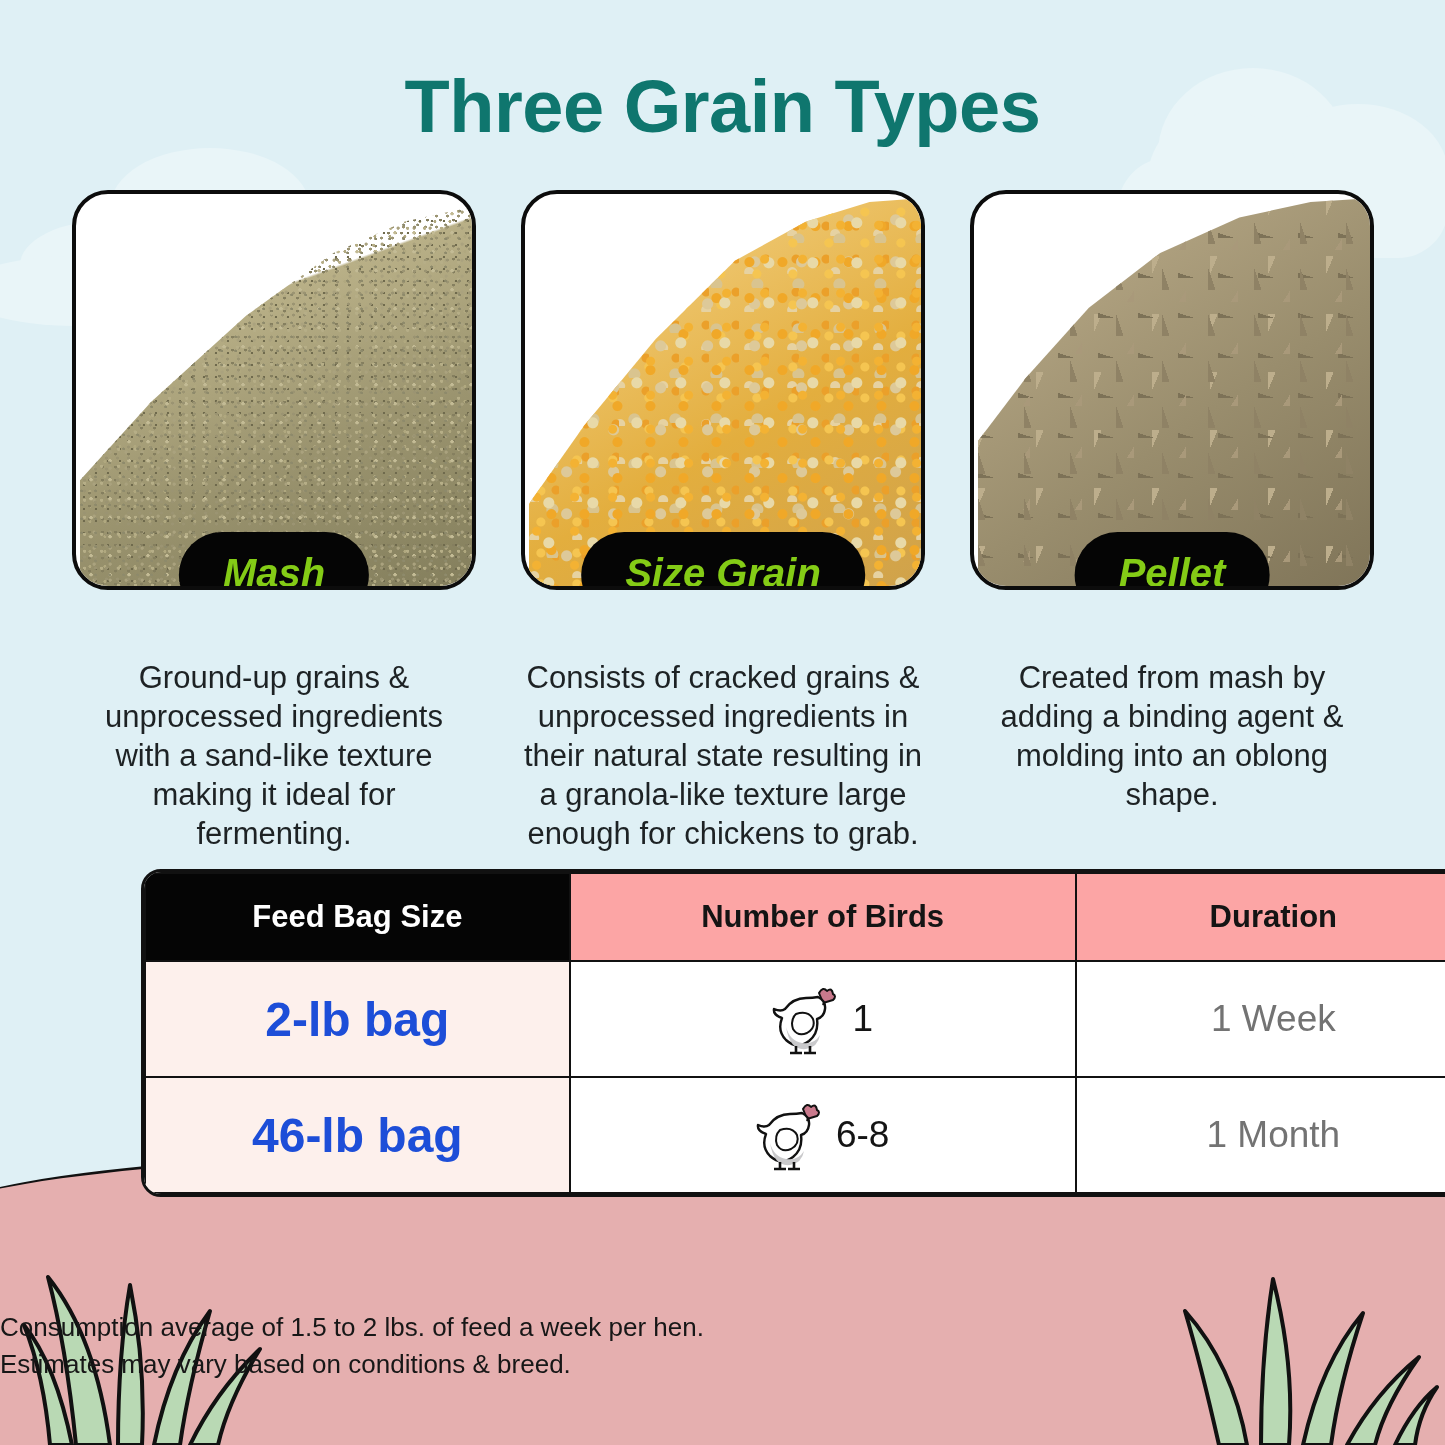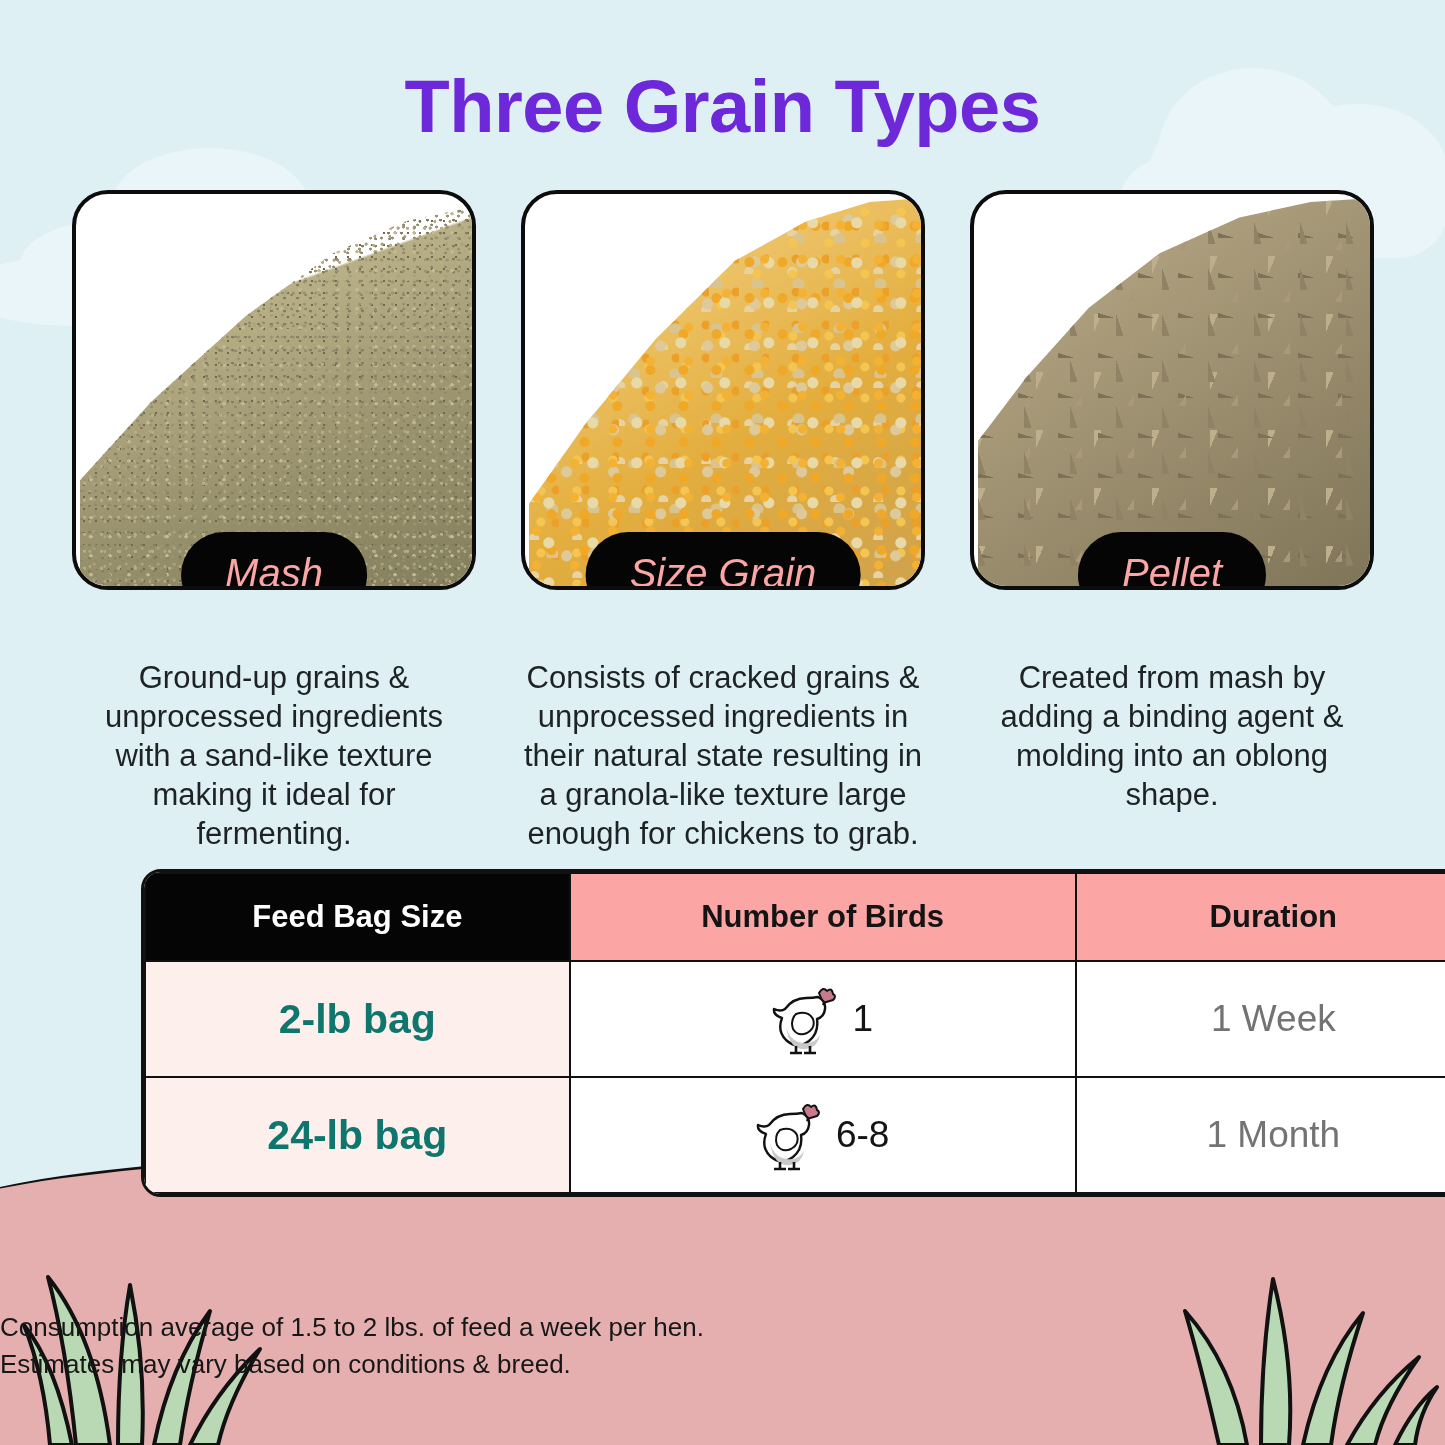--- a/index.html
+++ b/index.html
@@ -40,21 +40,21 @@
   
   .title {
     position: absolute;
     top: 64px;
     left: 0;
     width: 1445px;
     text-align: center;
     font-size: 74px;
     font-weight: 700;
     letter-spacing: -0.5px;
-    color: #6d28d9;
+    color: #0f766e;
     font-family: "Liberation Sans", sans-serif;
   }
 
   
   .cards {
     position: absolute;
     top: 190px;
     left: 72px;
     width: 1302px;
     display: flex;
@@ -124,23 +124,23 @@
     background-size: 46px 46px, 52px 52px, 40px 40px, 58px 58px, 100% 100%;
     clip-path: polygon(100% 0, 100% 100%, 0 100%, 0 62%, 12% 46%, 28% 28%, 46% 14%, 66% 5%, 84% 1%, 100% 0);
   }
 
   .pill {
     position: absolute;
     left: 50%;
     transform: translateX(-50%);
     bottom: -32px;
     background: #050505;
-    color: #fca5a5;
+    color: #84cc16;
     font-style: italic;
-    font-weight: 400;
+    font-weight: 700;
     font-size: 40px;
     line-height: 1;
     padding: 21px 44px 25px;
     border-radius: 48px;
     white-space: nowrap;
     z-index: 5;
   }
 
   .desc {
     margin-top: 68px;
@@ -181,22 +181,22 @@
     font-size: 31px;
     font-weight: 700;
   }
   thead th.hdr-dark {
     background: #050505;
     color: #ffffff;
   }
   tbody td { height: 116px; background: #ffffff; }
   td.bag {
     background: #fdf0ec;
-    color: #0f766e;
-    font-size: 41px;
+    color: #1d4ed8;
+    font-size: 48px;
     font-weight: 700;
   }
   td.birds { font-size: 37px; color: #141414; }
   td.dur   { font-size: 37px; color: #737373; }
 
   .birds-inner {
     display: flex;
     align-items: center;
     justify-content: center;
     gap: 14px;
@@ -336,21 +336,21 @@
                 <path d="M18 70 h12 M32 70 h12" stroke="#111" stroke-width="2.6" fill="none"></path>
               </svg>
               <span>1</span>
             </div>
           </td>
           <td class="dur">1 Week</td>
         </tr>
 
 
         <tr>
-          <td class="bag">24-lb bag</td>
+          <td class="bag">46-lb bag</td>
           <td class="birds">
             <div class="birds-inner">
               <svg class="hen" viewBox="0 0 66 72">
                 <path d="M47 10 q4 -7 8 -2 q5 -4 6 3 q4 2 0 6 l-10 3 z" fill="#c9798c" stroke="#111" stroke-width="2" stroke-linejoin="round"></path>
                 <path d="M46 14 q8 4 7 12 q-1 8 -8 10 q2 14 -8 22 q-12 9 -23 -1 q-9 -9 -4 -22 q-9 -3 -8 -9 q7 3 11 0 q8 -11 21 -11 q7 0 12 -1 z" fill="#ffffff" stroke="#111" stroke-width="2.4" stroke-linejoin="round"></path>
                 <path d="M14 44 q4 14 16 16 q12 2 18 -8 q-2 12 -14 14 q-16 2 -20 -22 z" fill="#c9c9cb" stroke="none"></path>
                 <path d="M24 31 q12 -4 17 5 q3 9 -6 14 q-9 4 -14 -4 q-3 -9 3 -15 z" fill="none" stroke="#111" stroke-width="2"></path>
                 <path d="M51 19 q3 1 1 3 q-3 1 -1 -3 z" fill="#111"></path>
                 <path d="M24 63 v7 M38 63 v7" stroke="#111" stroke-width="2.6" fill="none"></path>
                 <path d="M18 70 h12 M32 70 h12" stroke="#111" stroke-width="2.6" fill="none"></path>

